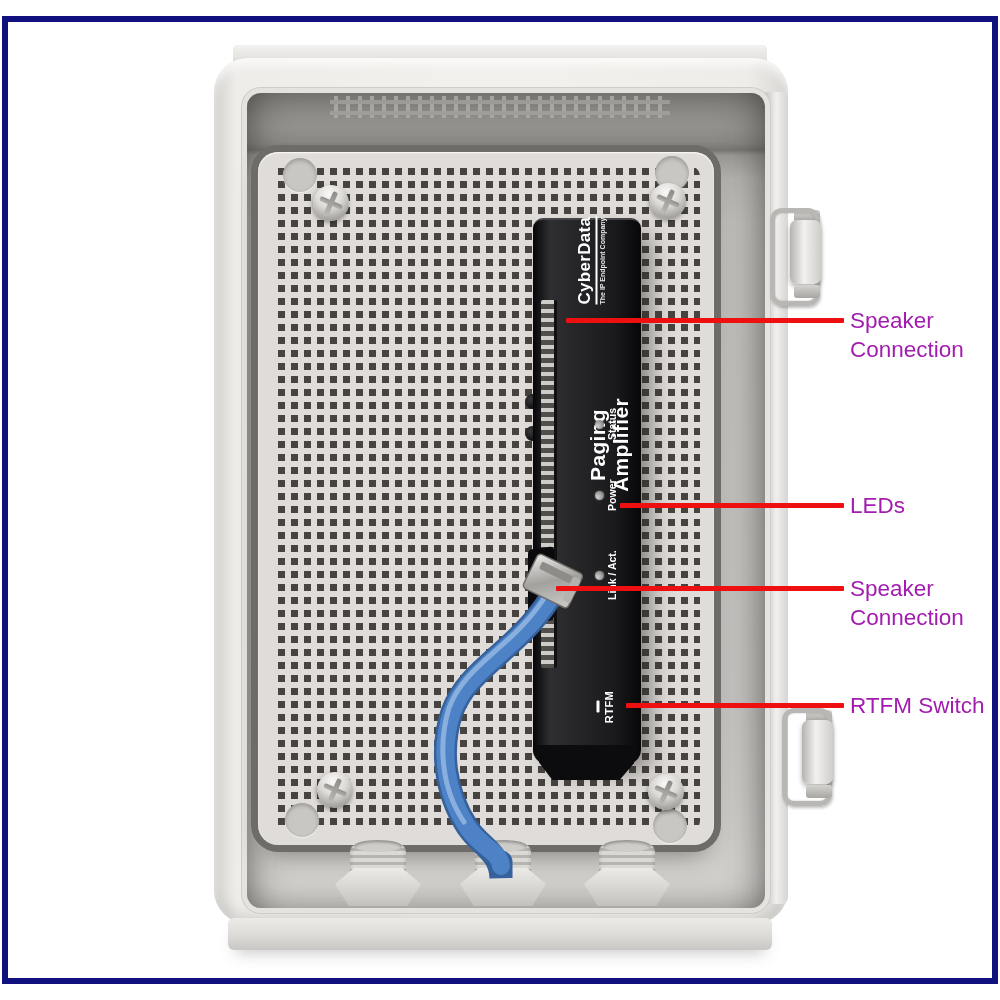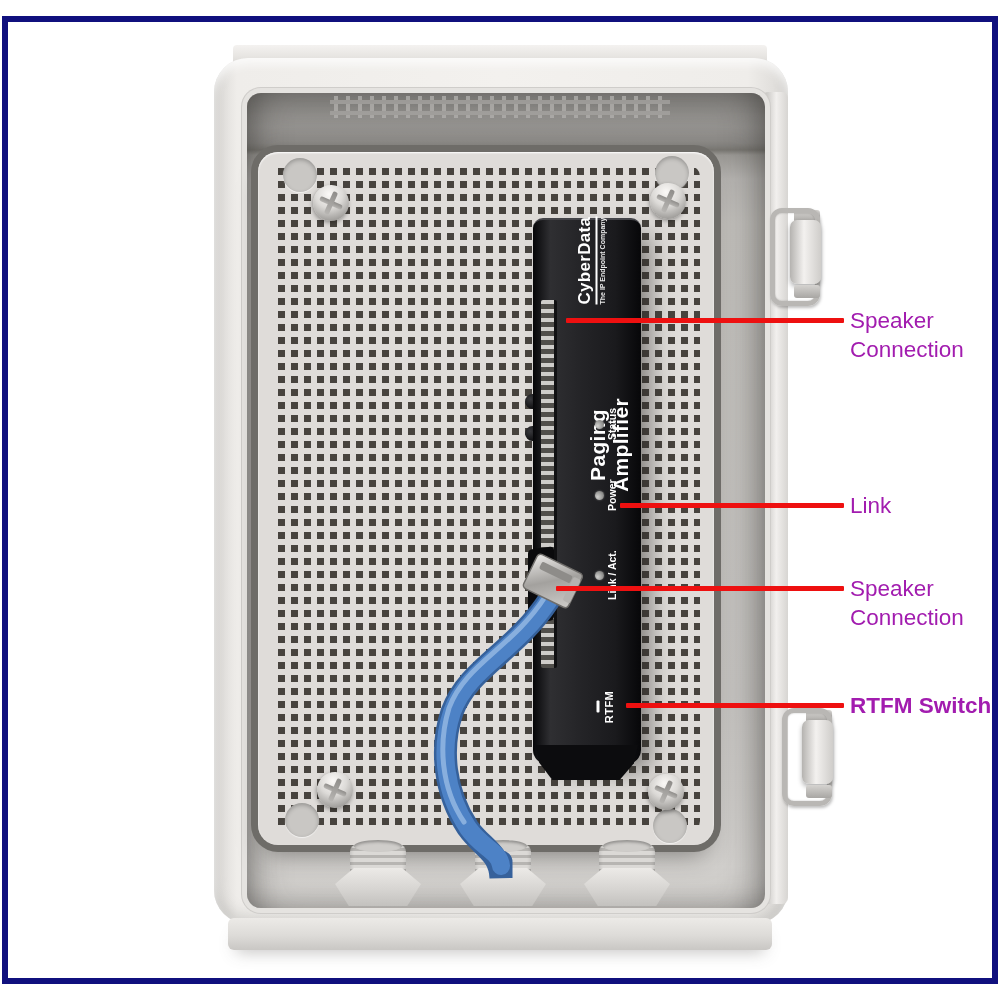--- a/index.html
+++ b/index.html
@@ -105,21 +105,21 @@
   
   .cable-svg{position:absolute;left:0;top:0;width:1000px;height:1000px;z-index:6;pointer-events:none;}
 
   
   .callout-line{position:absolute;height:5px;background:var(--callout,#ee1010);z-index:10;border-radius:1px;}
   .callout-label{position:absolute;left:850px;z-index:10;color:#a21caf;font-size:22.5px;line-height:29px;white-space:nowrap;}
   .l-speaker{left:566px;top:318px;width:278px;}
   .l-leds{left:620px;top:503px;width:224px;}
   .l-eth{left:556px;top:586px;width:288px;}
   .l-rtfm{left:626px;top:703px;width:218px;}
-  .t-speaker{top:306px;} .t-leds{top:491px;} .t-eth{top:574px;} .t-rtfm{top:691px;font-weight:bold;}
+  .t-speaker{top:306px;} .t-leds{top:491px;} .t-eth{top:574px;} .t-rtfm{top:691px;}
 </style>
 </head>
 <body>
 
 <div class="page">
   <div class="frame"></div>
 
   <div class="lip-top"></div>
   <div class="lid-body"></div>
   <div class="lip-bottom"></div>
@@ -227,21 +227,21 @@
   <div class="callout-line l-speaker"></div>
   <div class="callout-line l-leds"></div>
   <div class="callout-line l-eth"></div>
   <div class="callout-line l-rtfm"></div>
 
   <div class="callout-label t-speaker">
     <div>Speaker</div>
     <div>Connection</div>
   </div>
   <div class="callout-label t-leds">
-    <div>Link</div>
+    <div>LEDs</div>
   </div>
   <div class="callout-label t-eth">
     <div>Speaker</div>
     <div>Connection</div>
   </div>
   <div class="callout-label t-rtfm">
     <div>RTFM Switch</div>
   </div>
 </div>
 

